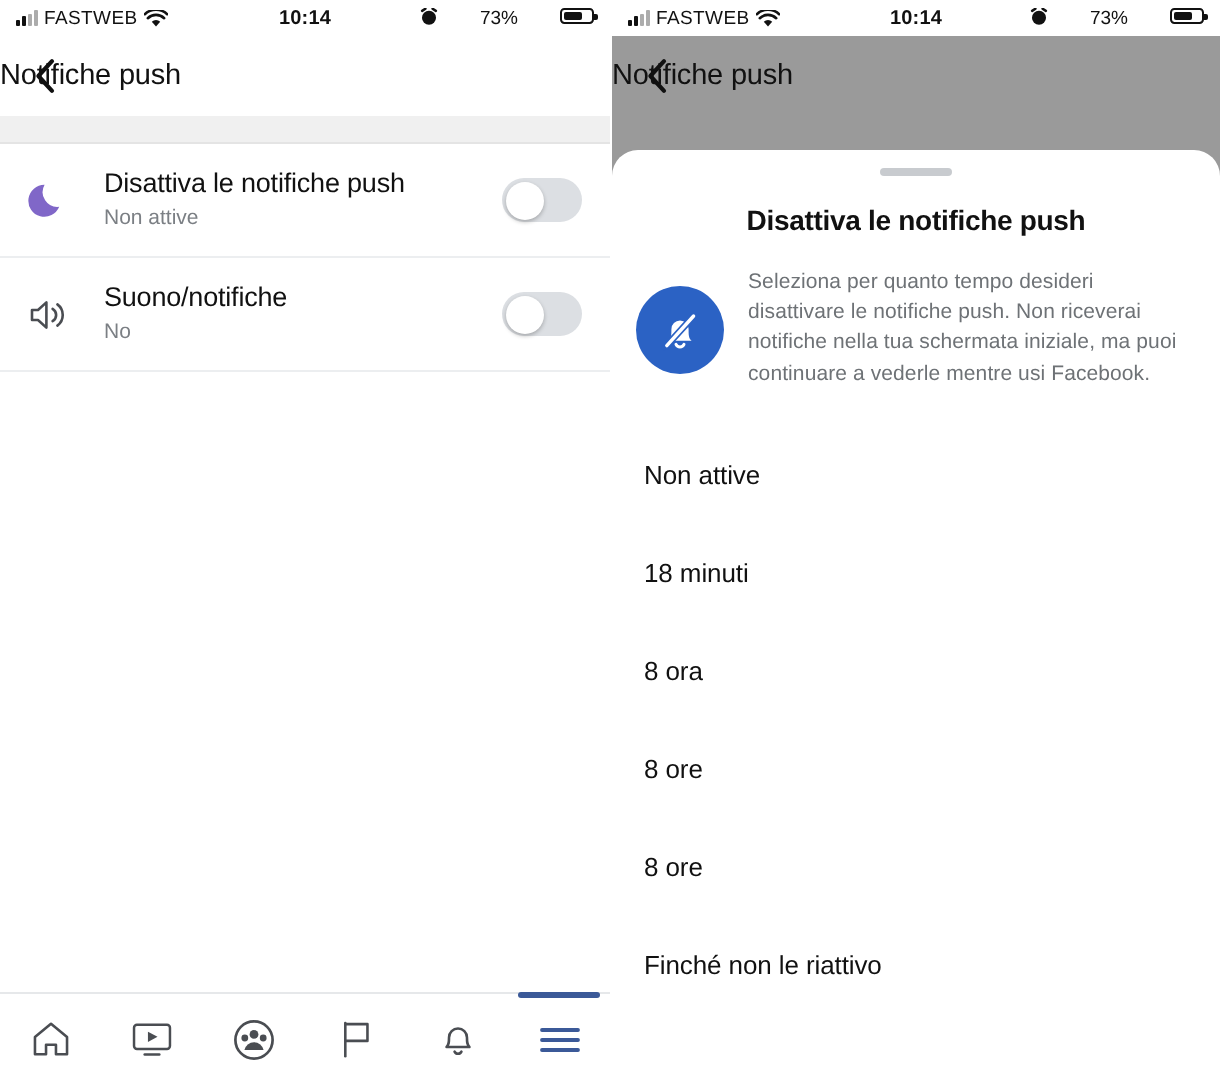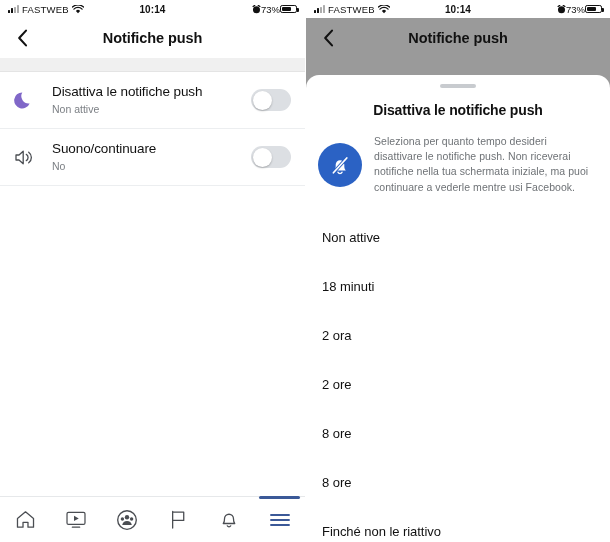--- a/index.html
+++ b/index.html
@@ -14,41 +14,41 @@
   .phone.right { border-left:1px solid #ffffff; }
 
   
   .statusbar {
     height:18px; display:flex; align-items:center;
     padding:0 8px; font-size:9.5px; font-weight:bold; color:#111;
     position:relative; z-index:4;
   }
   .sb-left { display:flex; align-items:center; gap:3px; }
   .sb-center { position:absolute; left:0; right:0; text-align:center; font-size:10px; font-weight:bold; letter-spacing:.1px; pointer-events:none;}
-  .sb-right { margin-left:auto; display:flex; align-items:center; gap:0; z-index:2;}
+  .sb-right { margin-left:auto; display:flex; align-items:flex-start; gap:21px; z-index:2;}
   .bars { display:flex; align-items:flex-end; gap:1px; height:8px; }
   .bars i { display:block; width:2px; background:#111; border-radius:.5px; }
   .bars i:nth-child(1){height:3px;} .bars i:nth-child(2){height:5px;}
   .bars i:nth-child(3){height:6.5px;opacity:.35;} .bars i:nth-child(4){height:8px;opacity:.35;}
   .carrier { font-size:9.5px; font-weight:500; letter-spacing:.2px; }
   .batt { width:17px; height:8.5px; border:1px solid #111; border-radius:2.2px; position:relative; padding:1px;}
   .batt::after{content:"";position:absolute;right:-2.6px;top:2.4px;width:1.5px;height:3.4px;background:#111;border-radius:0 1px 1px 0;}
   .batt span{display:block;height:100%;background:#111;border-radius:1px;width:73%;}
   .pct { font-size:9.5px; font-weight:500; }
 
   
   .navbar {
     height:40px; display:flex; align-items:center; position:relative;
     background:#fff; z-index:3;
   }
   .back { width:44px; display:flex; align-items:center; justify-content:center; cursor:pointer; }
   .back svg { display:block; }
   .nav-title {
-    position:absolute; left:0; right:0; text-align:center;
-    font-size:14.5px; font-weight:700; color:#111; letter-spacing:-.1px;
+    position:absolute; left:0; right:0; text-align:left;
+    font-size:14.5px; font-weight:400; color:#111; letter-spacing:-.1px;
     pointer-events:none;
   }
 
   
   .gap { background:#f0f0f0; height:14px; border-bottom:1px solid #e4e4e4; }
   .list { background:#fff; }
   .row {
     display:flex; align-items:center; height:56px; padding:0 14px;
     background:#fff; cursor:pointer;
   }
@@ -174,21 +174,21 @@
 
       <div class="row">
         <div class="row-icon">
           <svg width="21" height="19" viewBox="0 0 21 19">
             <path d="M2 7 h3 L9.2 3.2 v12.6 L5 12 H2 Z" stroke="#4a4d52" stroke-width="1.3" fill="none" stroke-linejoin="round"></path>
             <path d="M12.3 6.4 a3.6 3.6 0 0 1 0 6.2" stroke="#4a4d52" stroke-width="1.3" fill="none" stroke-linecap="round"></path>
             <path d="M14.7 4.2 a6.6 6.6 0 0 1 0 10.6" stroke="#4a4d52" stroke-width="1.3" fill="none" stroke-linecap="round"></path>
           </svg>
         </div>
         <div class="row-text">
-          <div class="row-title">Suono/continuare</div>
+          <div class="row-title">Suono/notifiche</div>
           <div class="row-sub">No</div>
         </div>
         <div class="toggle">
             <span class="knob"></span>
           </div>
       </div>
 
       <div class="list-bottom-sep"></div>
     </div>
 
@@ -289,22 +289,21 @@
             <path d="M4.6 20.6 L19.6 4.2" stroke="#2b62c4" stroke-width="3.4" stroke-linecap="round"></path>
             <path d="M5.4 19.8 L18.8 5" stroke="#fff" stroke-width="1.7" stroke-linecap="round"></path>
           </svg>
         </div>
         <div class="sheet-desc">Seleziona per quanto tempo desideri disattivare le notifiche push. Non riceverai notifiche nella tua schermata iniziale, ma puoi continuare a vederle mentre usi Facebook.</div>
       </div>
 
       <div class="options">
         <div class="option">Non attive</div>
         <div class="option">18 minuti</div>
-        <div class="option">2 ora</div>
-        <div class="option">2 ore</div>
+        <div class="option">8 ora</div>
         <div class="option">8 ore</div>
         <div class="option">8 ore</div>
         <div class="option">Finché non le riattivo</div>
       </div>
     </div>
   </div>
 
 </div>
 
 </body></html>

